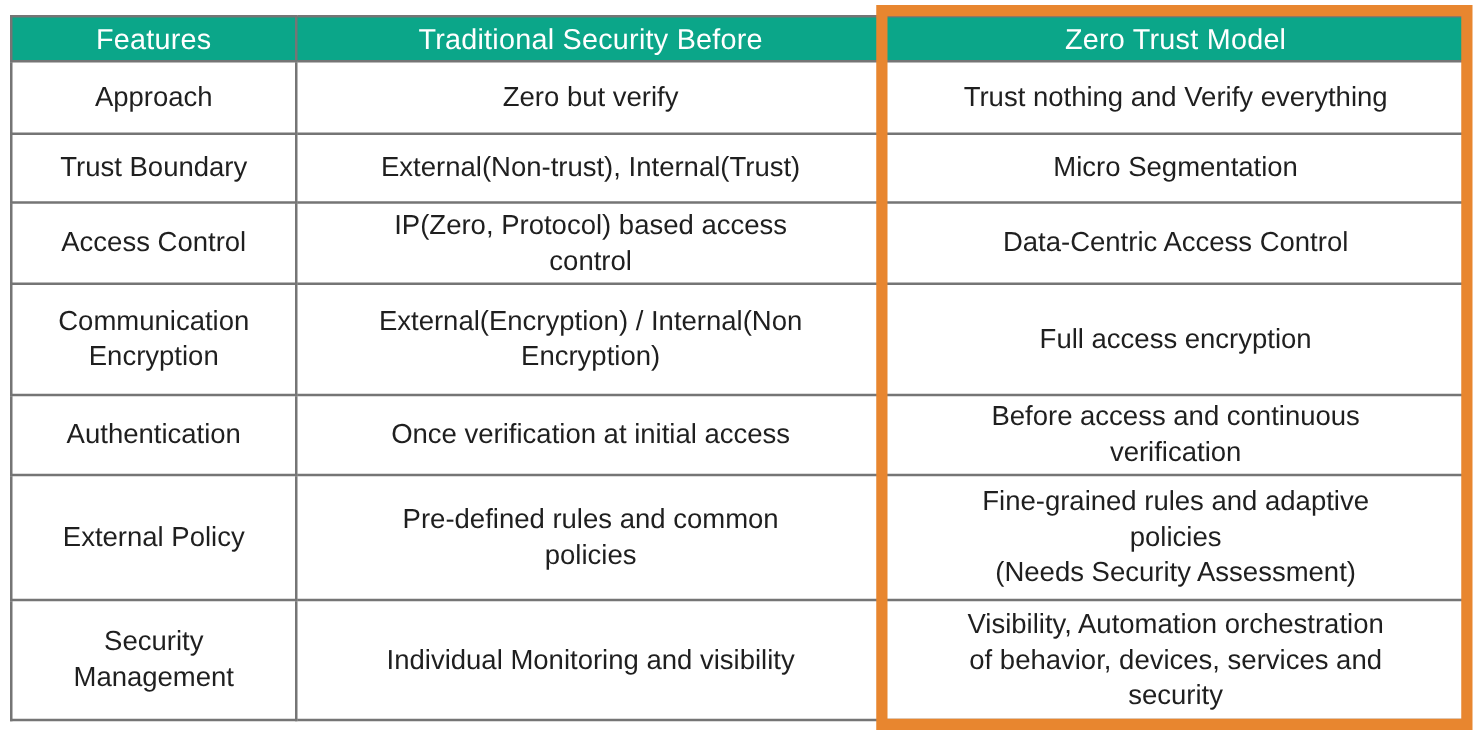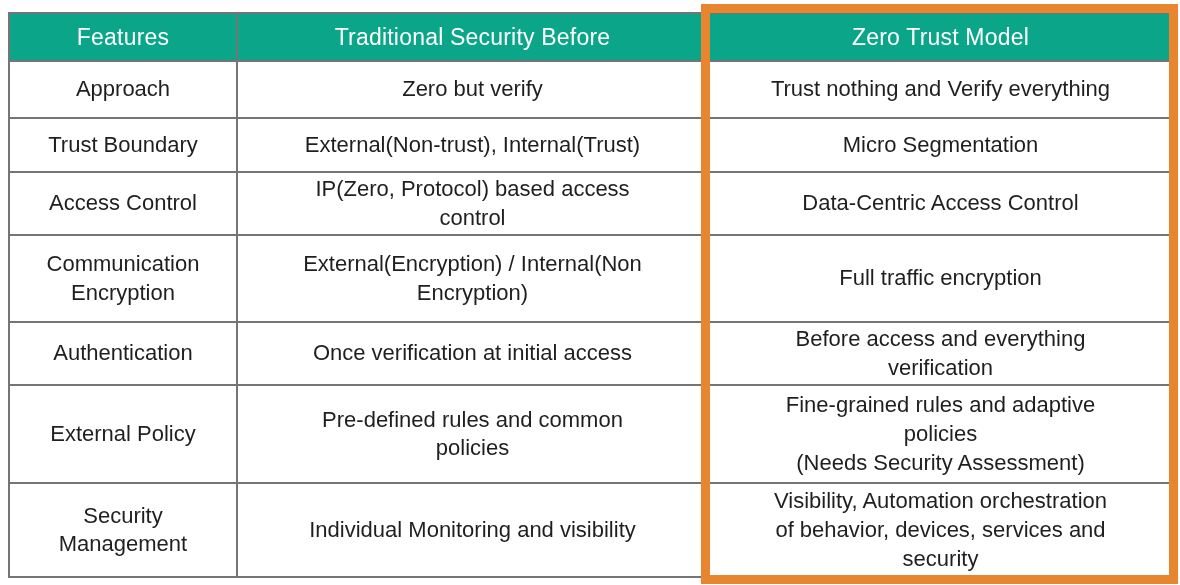--- a/index.html
+++ b/index.html
@@ -15,21 +15,21 @@
     width:1164px;height:565px;
     border-collapse:collapse;table-layout:fixed;
   }
   table.cmp col.c1{width:228px;}
   table.cmp col.c2{width:471px;}
   table.cmp col.c3{width:465px;}
   table.cmp th, table.cmp td{
     border:2px solid var(--grid-line,#757575);
   }
   table.cmp{border:2px solid #474747;}
-  thead tr{height:48px;}
+  thead tr{height:36px;}
   tbody tr:nth-child(1){height:57px;}
   tbody tr:nth-child(2){height:54px;padding-left:24px;}
   tbody tr:nth-child(3){height:48px;}
   tbody tr:nth-child(4){height:87px;}
   tbody tr:nth-child(5){height:63px;}
   tbody tr:nth-child(6){height:98px;}
   tbody tr:nth-child(7){height:94px;}
   table.cmp th{
     background:var(--header-bg,#0BA689);
     color:var(--header-text,#ffffff);
@@ -86,26 +86,26 @@
         <td>Access Control</td>
         <td>IP(Zero, Protocol) based access
 control</td>
         <td>Data-Centric Access Control</td>
       </tr>
       <tr>
         <td>Communication
 Encryption</td>
         <td>External(Encryption) / Internal(Non
 Encryption)</td>
-        <td>Full traffic encryption</td>
+        <td>Full access encryption</td>
       </tr>
       <tr>
         <td>Authentication</td>
         <td>Once verification at initial access</td>
-        <td>Before access and everything
+        <td>Before access and continuous
 verification</td>
       </tr>
       <tr>
         <td>External Policy</td>
         <td>Pre-defined rules and common
 policies</td>
         <td>Fine-grained rules and adaptive
 policies
 (Needs Security Assessment)</td>
       </tr>

